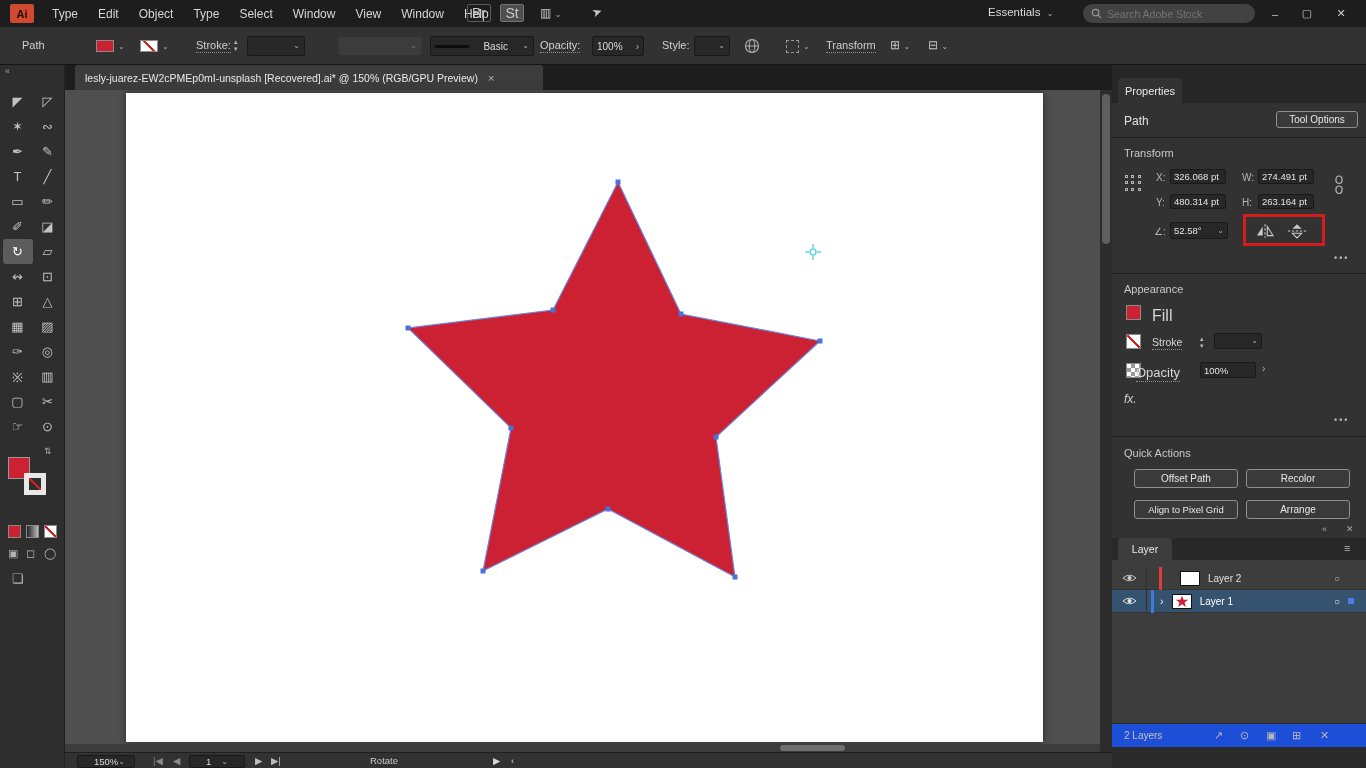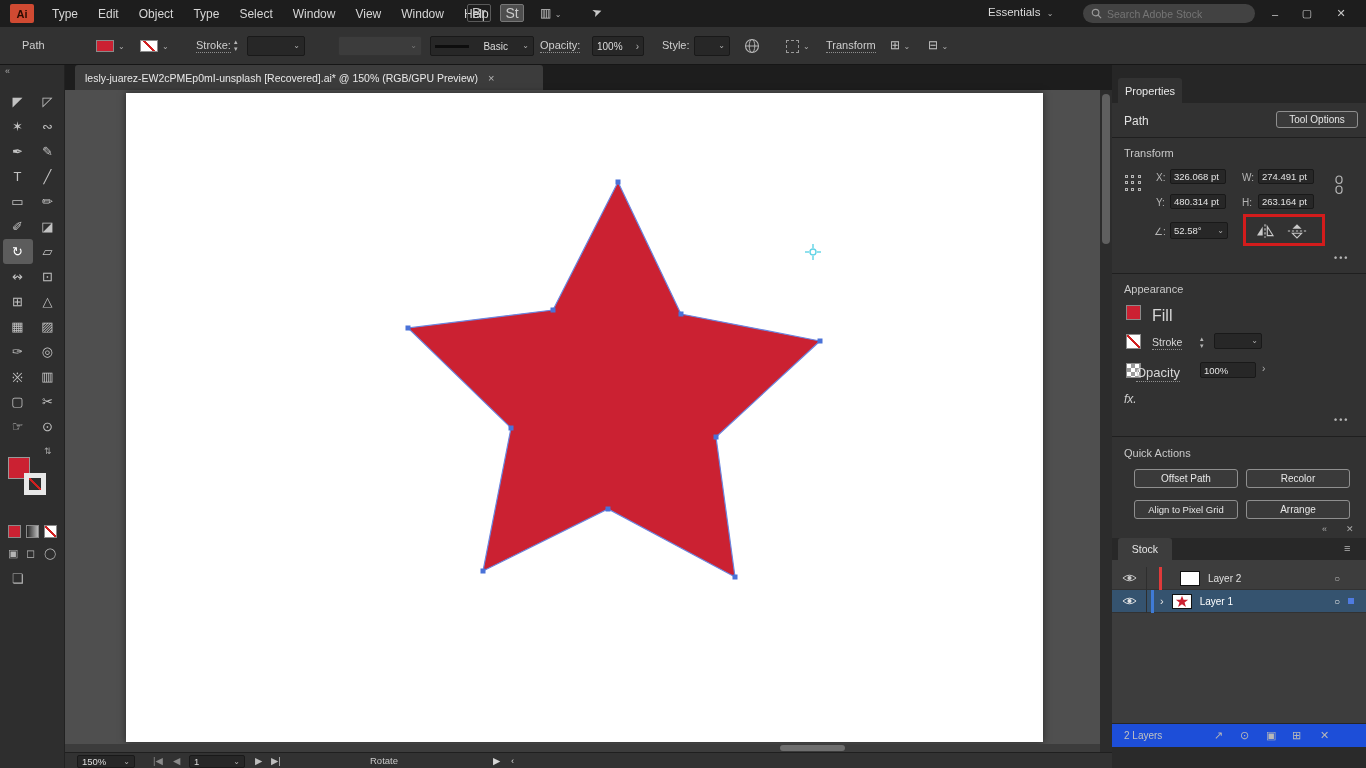--- a/index.html
+++ b/index.html
@@ -47,21 +47,21 @@
   #canvas{position:absolute;left:65px;top:90px;width:1035px;height:662px;background:#4f4f4f}
   #artboard{position:absolute;left:61px;top:3px;width:917px;height:649px;background:#ffffff;box-shadow:0 0 7px rgba(0,0,0,.5)}
   #vscroll{position:absolute;left:1100px;top:90px;width:12px;height:662px;background:#2c2c2c}
   #vscroll .thumb{position:absolute;left:2px;top:4px;width:8px;height:150px;background:#5f5f5f;border-radius:4px}
   #hscroll{position:absolute;left:0;bottom:0;width:1035px;height:8px;background:#3c3c3c}
   #hscroll .thumb{position:absolute;left:715px;top:1px;width:65px;height:6px;background:#6e6e6e;border-radius:3px}
   
   #statusbar{position:absolute;left:65px;top:752px;width:1047px;height:16px;background:#323232;border-top:1px solid #1f1f1f;font-size:9.5px}
   .sb{position:absolute;top:2px;color:#bdbdbd}
   .sb-box{background:#272727;border:1px solid #191919;border-radius:2px;height:13px;display:flex;align-items:center;
-          justify-content:space-between;padding:0 4px;color:#dcdcdc}
+          justify-content:space-between;padding:0 16px;color:#dcdcdc}
   
   #dock{position:absolute;left:1112px;top:65px;width:254px;height:703px;background:#323232}
   #dock-tabs{position:absolute;left:0;top:0;width:254px;height:38px;background:#262626}
   #prop-tab{position:absolute;left:6px;top:13px;width:64px;height:25px;background:#323232;font-size:11px;color:#e8e8e8;
             display:flex;align-items:center;justify-content:center;border-radius:3px 3px 0 0}
   .sec-title{font-size:11px;color:#c9c9c9}
   .divider{position:absolute;left:0;width:254px;height:1px;background:#1f1f1f}
   .fld{position:absolute;background:#272727;border:1px solid #191919;border-radius:2px;height:15px;font-size:9.5px;
        color:#e3e3e3;display:flex;align-items:center;padding:0 3px}
   .flabel{position:absolute;font-size:10px;color:#b5b5b5}
@@ -336,21 +336,21 @@
 
   <div class="abs sec-title" style="left:12px;top:382px">Quick Actions</div>
   <div class="qbtn" style="left:22px;top:404px;width:104px">Offset Path</div>
   <div class="qbtn" style="left:134px;top:404px;width:104px">Recolor</div>
   <div class="qbtn" style="left:22px;top:435px;width:104px;font-size:9.5px">Align to Pixel Grid</div>
   <div class="qbtn" style="left:134px;top:435px;width:104px">Arrange</div>
 
   <div class="abs" style="left:210px;top:459px;font-size:9px;color:#a8a8a8">«</div>
   <div class="abs" style="left:234px;top:459px;font-size:9px;color:#a8a8a8">✕</div>
   <div id="layers-strip">
-    <div id="layers-tab">Stock</div>
+    <div id="layers-tab">Layer</div>
     <div class="abs" style="left:232px;top:4px;font-size:11px;color:#b5b5b5">≡</div>
   </div>
   <div id="layers-body">
     <div class="lrow" style="top:7px">
       <svg width="15" height="10" viewBox="0 0 16 10" style="margin-left:10px">
           <path d="M1 5 Q8 -1 15 5 Q8 11 1 5 Z" fill="none" stroke="#cfcfcf"></path>
           <circle cx="8" cy="5" r="2.2" fill="#cfcfcf"></circle>
         </svg>
       <div style="width:9px"></div>
         <div class="sep"></div>

